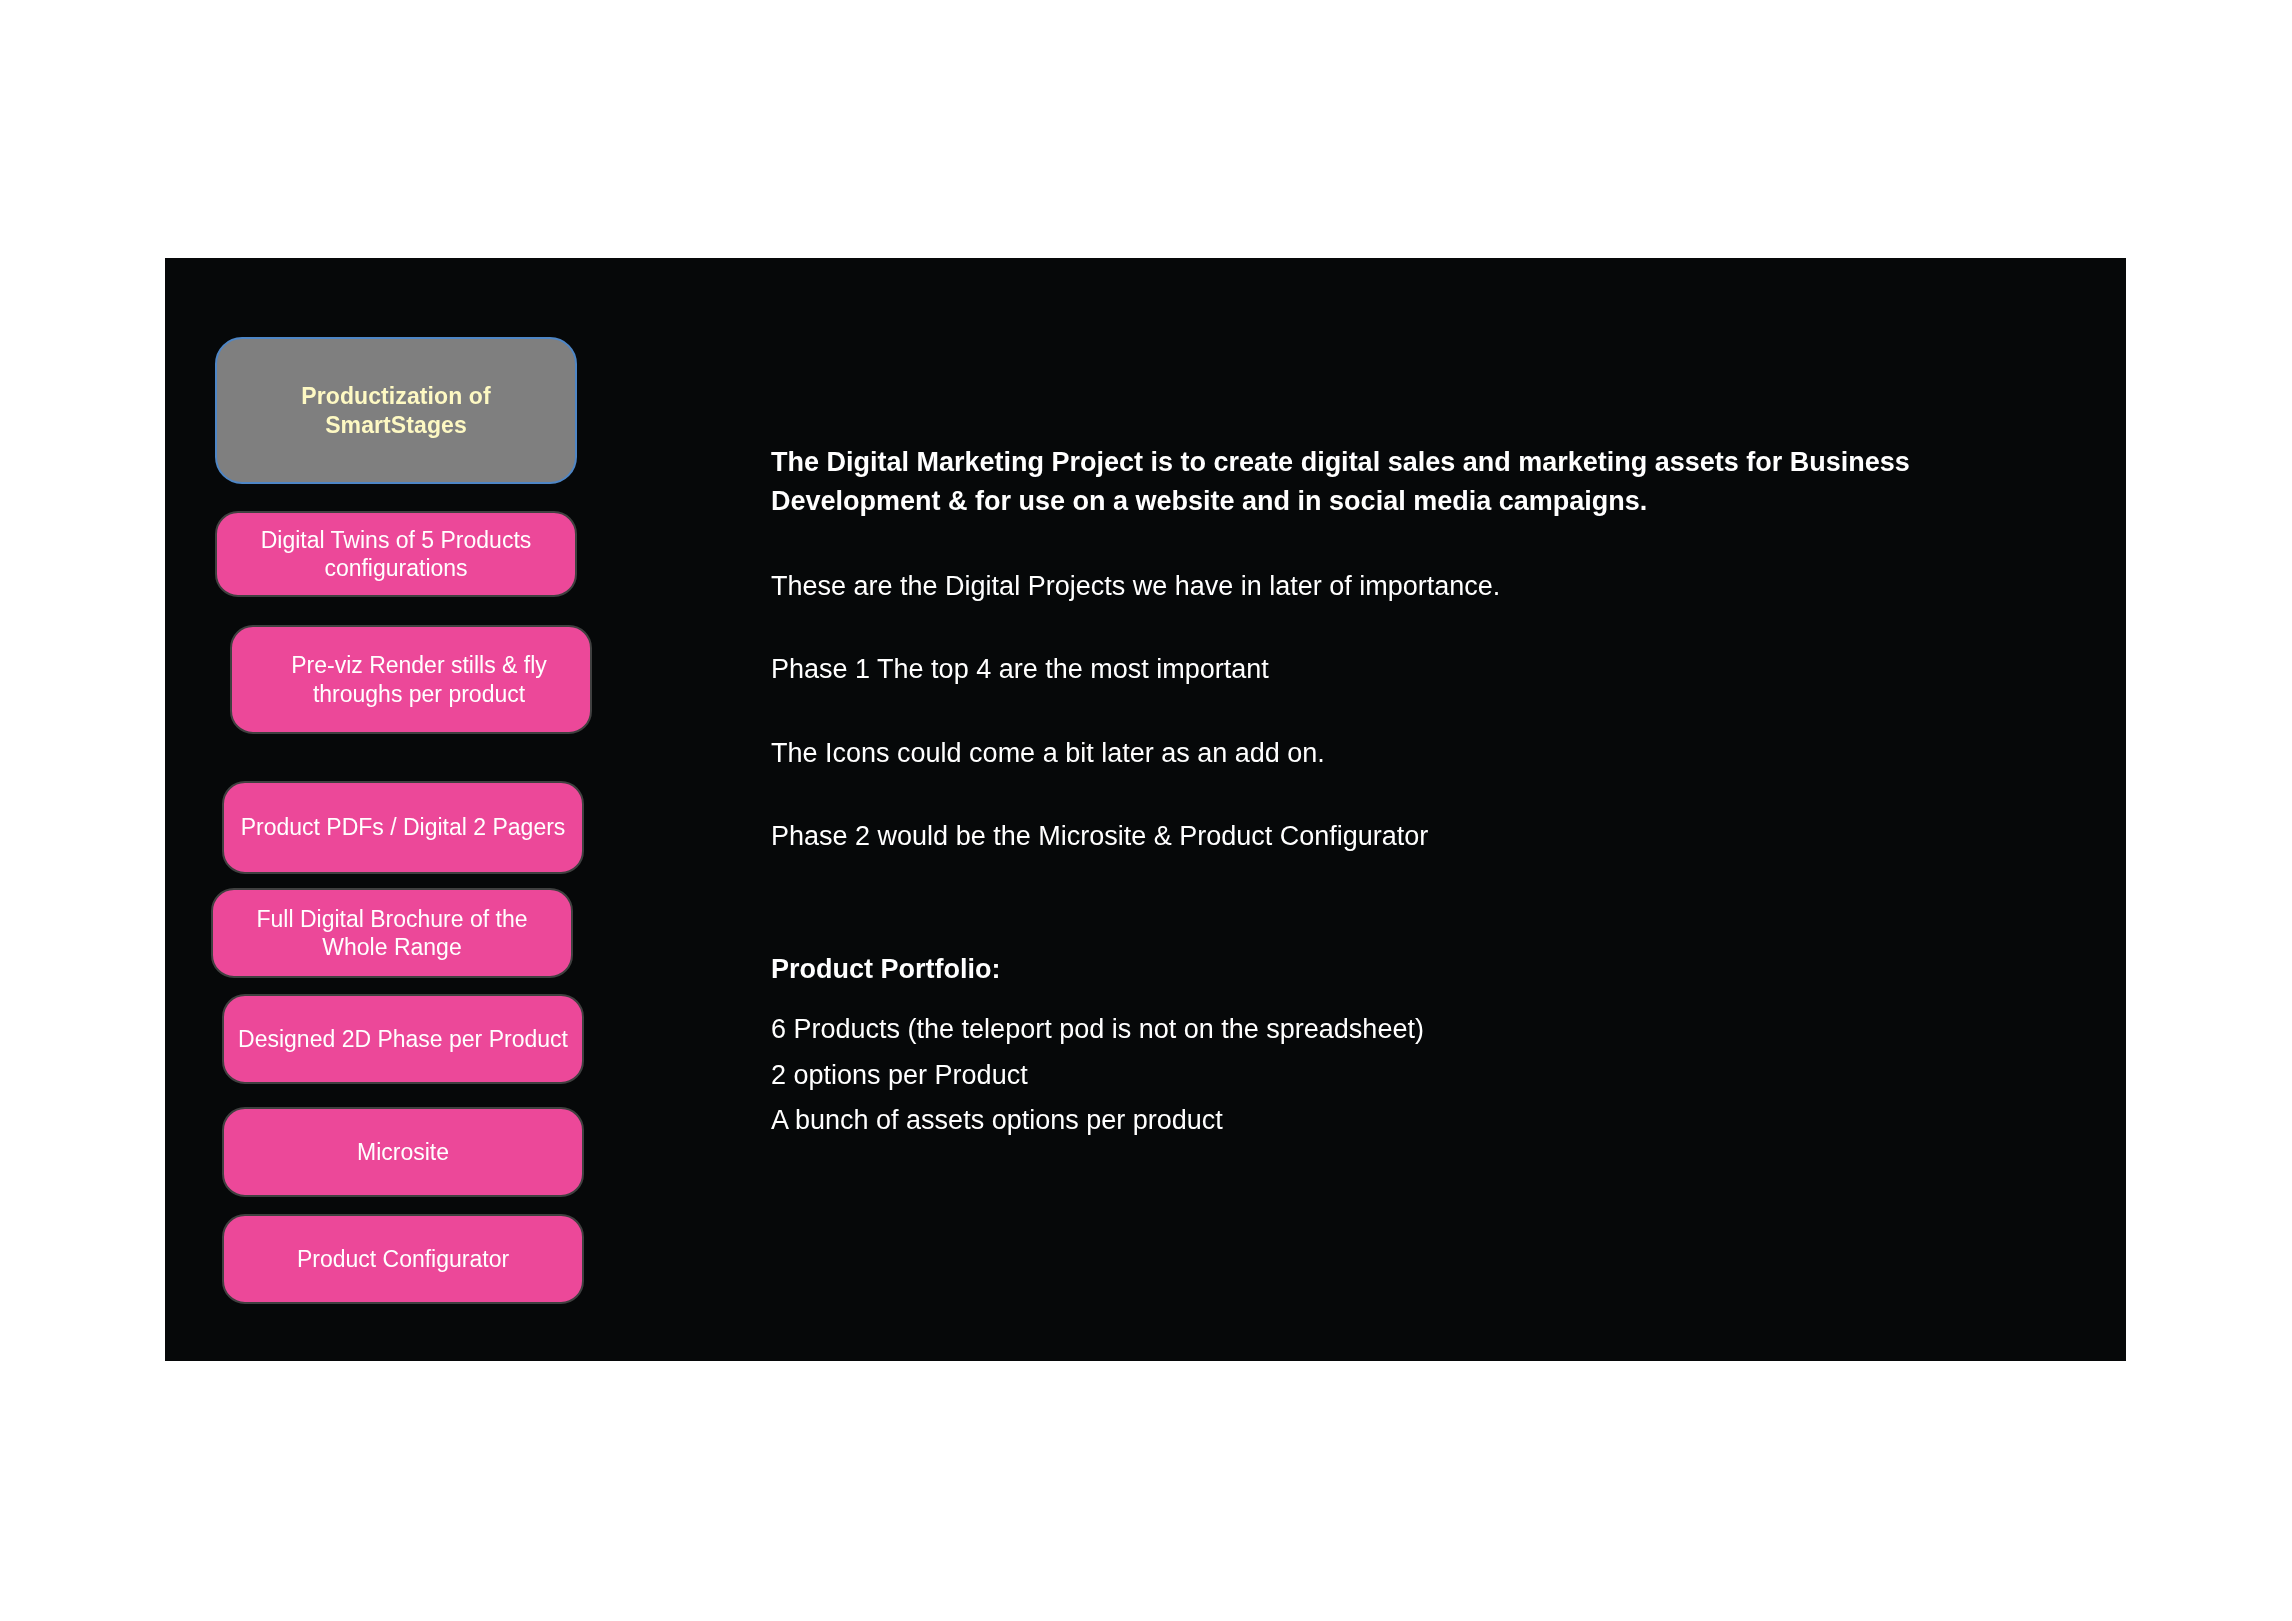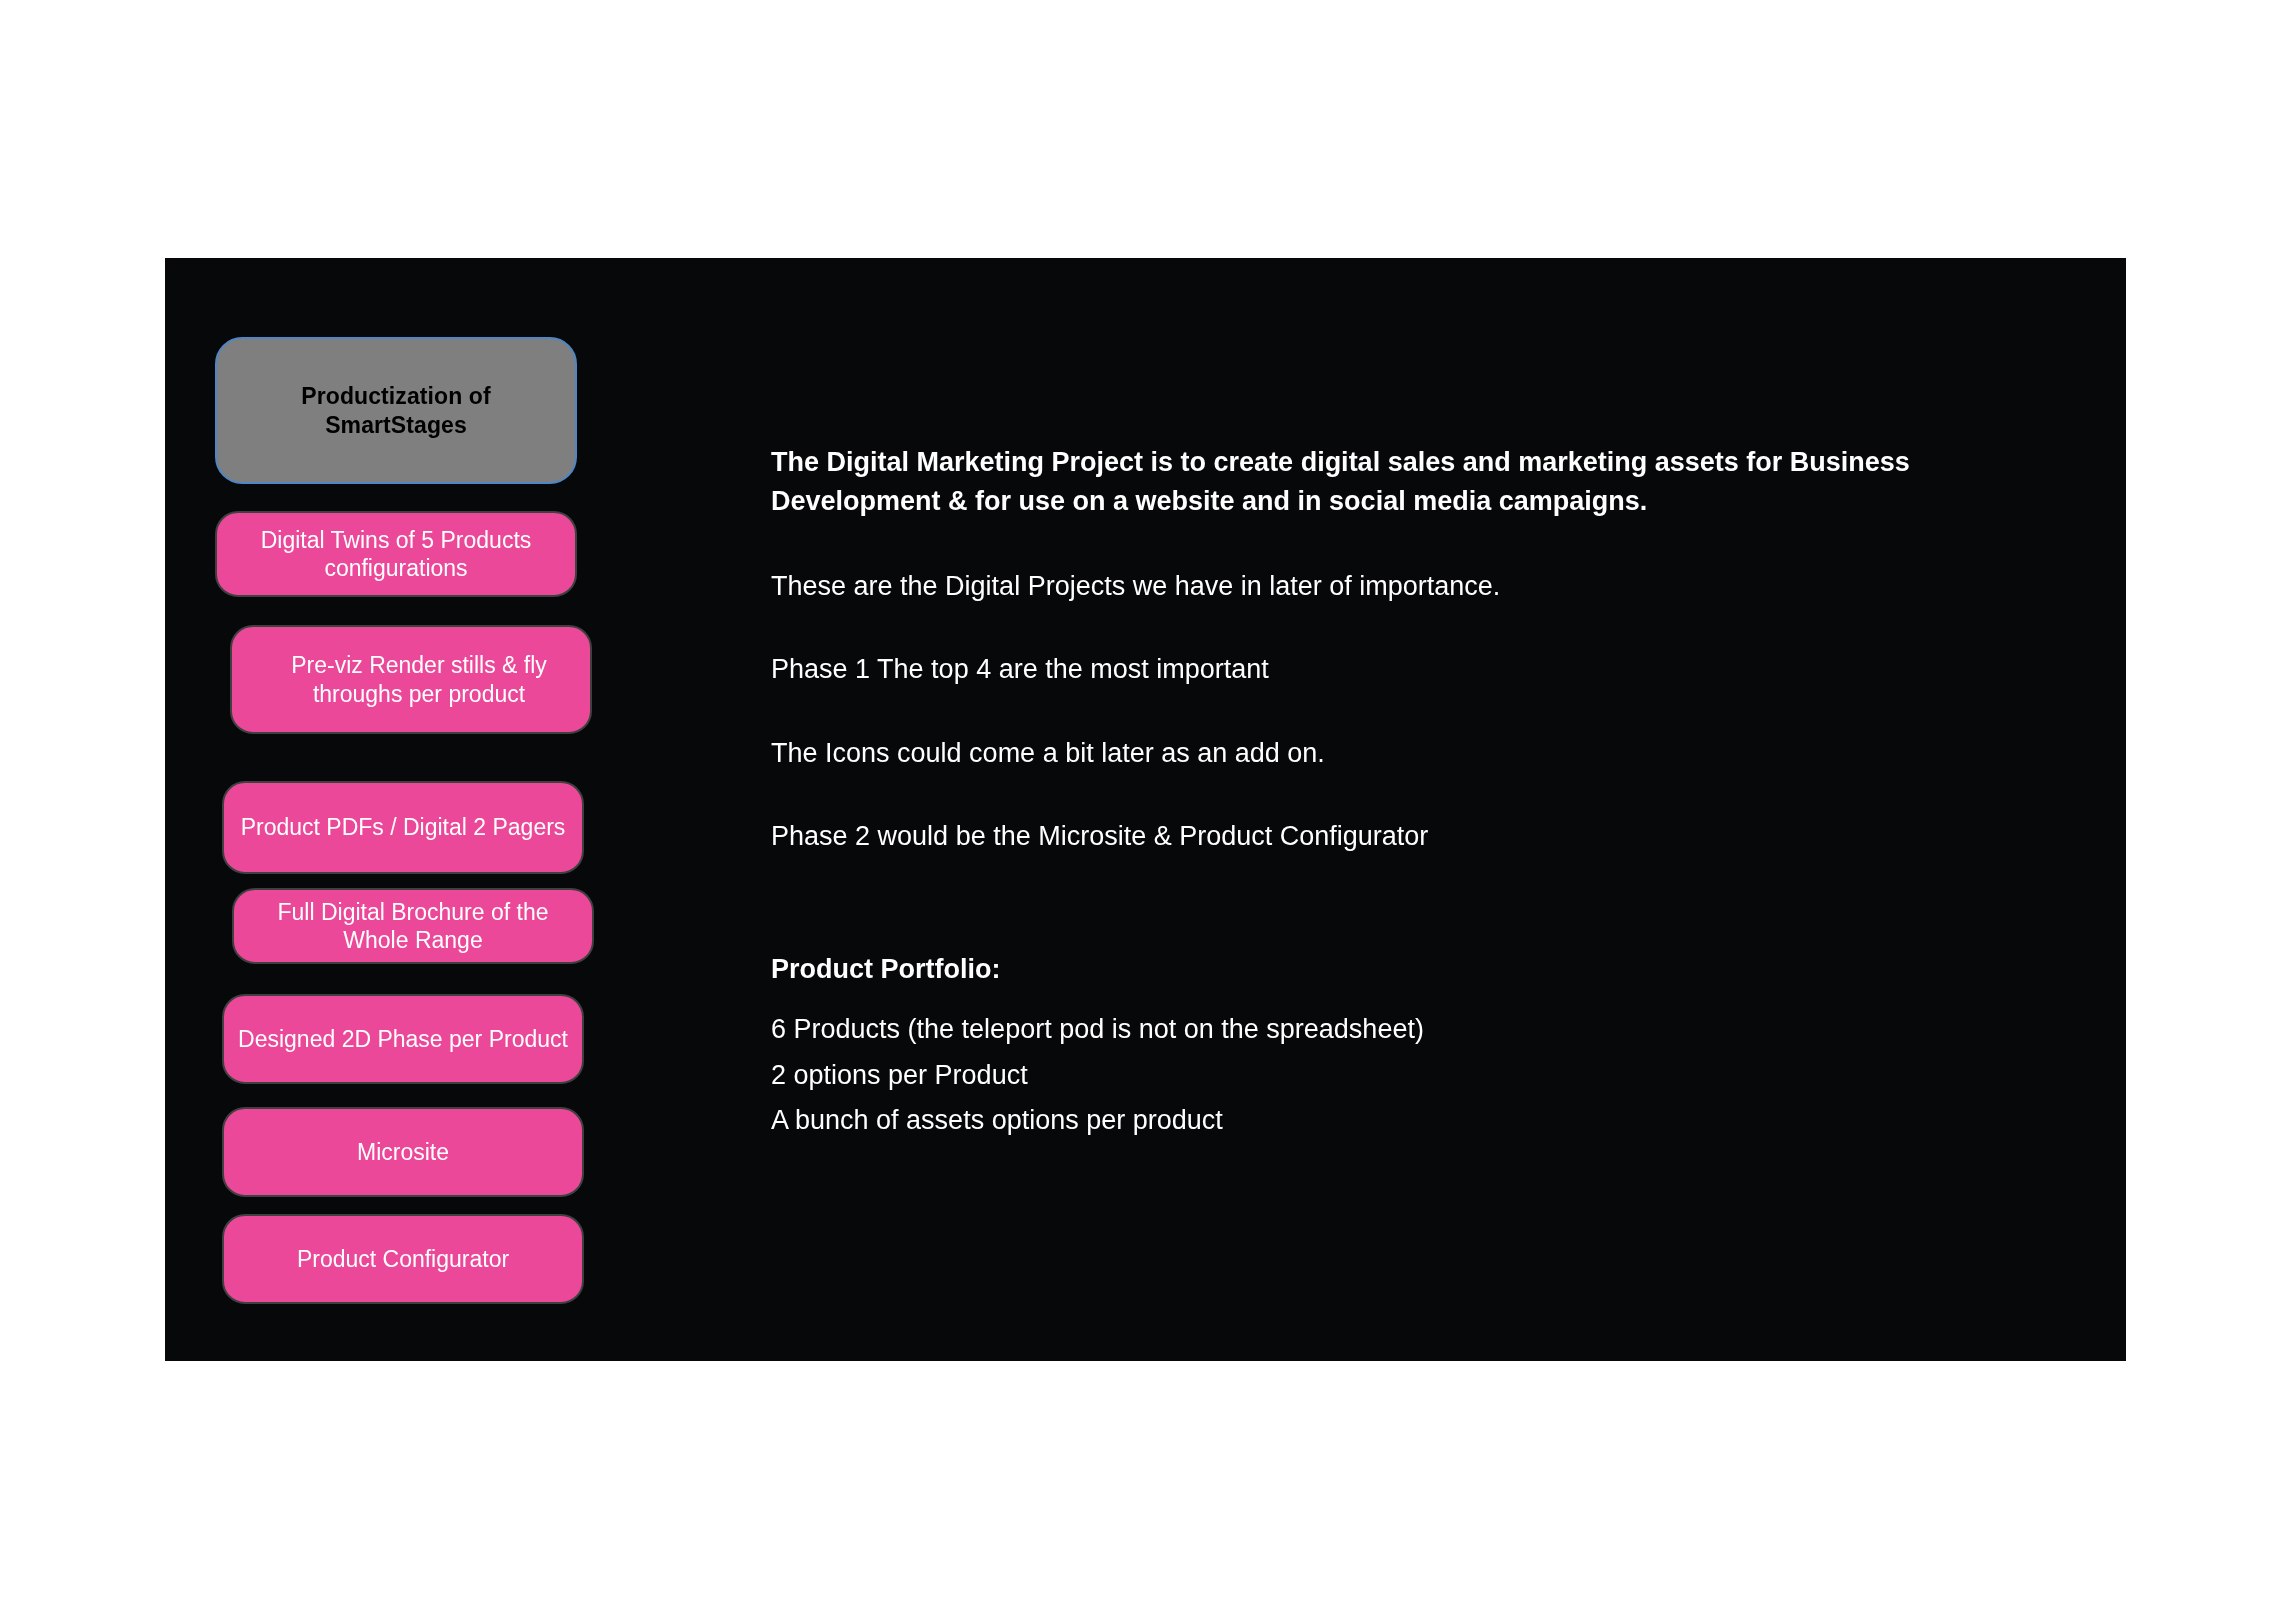--- a/index.html
+++ b/index.html
@@ -62,41 +62,41 @@
   #node-title {
     left: 50px;
     top: 79px;
     width: 362px;
     height: 147px;
     background: #7f7f7f;
     border: 2.2px solid #4e86c6;
     border-radius: 27px;
   }
   #node-title .node-label {
-    color: #000000;
+    color: #fef9c3;
     font-weight: bold;
     font-size: 23px;
     letter-spacing: 0.1px;
   }
 
   
   .node-outline {
     background: #ec4899;
     border: 2px solid #404040;
   }
   .node-outline .node-label {
     color: #ffffff;
     font-weight: normal;
     font-size: 23px;
   }
 
   #node-0 { left: 50px;  top: 253px; width: 362px; height: 86px;  }
   #node-1 { left: 65px;  top: 367px; width: 362px; height: 109px; padding-left: 16px; }
   #node-2 { left: 57px;  top: 523px; width: 362px; height: 93px; }
-  #node-3 { left: 67px;  top: 630px; width: 362px; height: 76px; text-align: center; }
+  #node-3 { left: 46px;  top: 630px; width: 362px; height: 90px; text-align: center; }
   #node-4 { left: 57px;  top: 736px; width: 362px; height: 90px; }
   #node-5 { left: 57px;  top: 849px; width: 362px; height: 90px; }
   #node-6 { left: 57px;  top: 956px; width: 362px; height: 90px; }
 
   
   #body-copy {
     position: absolute;
     left: 602px;
     top: 181px;
     width: 1272px;

